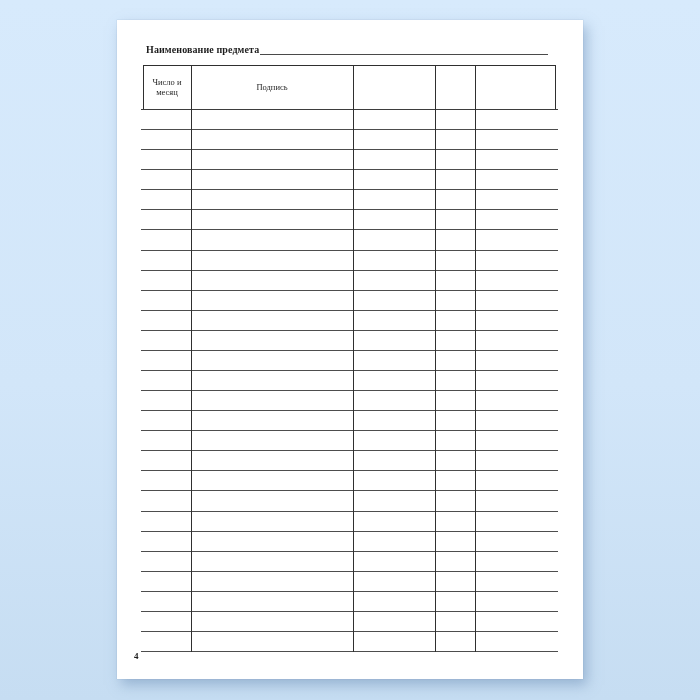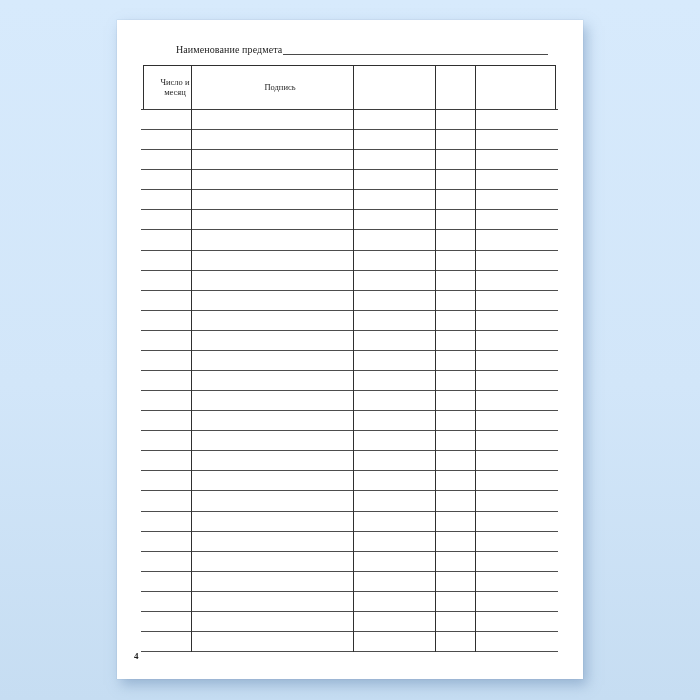--- a/index.html
+++ b/index.html
@@ -20,32 +20,31 @@
     position:absolute;left:117px;top:20px;width:466px;height:659px;
     background:var(--paper);
     box-shadow:0 0 1px rgba(120,150,185,.5), 4px 6px 12px rgba(105,140,180,.5);
   }
   
   .title-row{
     position:absolute;left:29px;top:23px;width:402px;height:13px;
     display:flex;align-items:flex-end;
   }
   .title-label{
-    font-weight:normal;font-size:10px;line-height:12px;white-space:nowrap;
+    font-weight:bold;font-size:10px;line-height:12px;white-space:nowrap;
     letter-spacing:.1px;
-    margin-left:30px;
   }
   .title-underline{
     flex:1;height:0;border-bottom:1px solid #4a4a4a;margin-bottom:1px;margin-left:1px;
   }
   
   .table{position:absolute;left:26px;top:45px;width:413px;height:587px;}
   .header-cells{
     position:absolute;left:0;top:0;width:475px;height:44px;
-    display:grid;grid-template-columns:48px 162px 82px 41px 1fr;padding-left:8px;
+    display:grid;grid-template-columns:48px 162px 82px 41px 1fr;
   }
   .hcell{
     display:flex;align-items:center;justify-content:center;
     text-align:center;font-size:8.5px;line-height:1.22;
     white-space:pre-line;padding:1px 2px;
   }
   .top-border{position:absolute;left:0;top:0;width:413px;height:1px;background:var(--frame-line);}
   .left-border{position:absolute;left:0;top:0;width:1px;height:44px;background:var(--frame-line);}
   .right-border{position:absolute;left:412px;top:0;width:1px;height:44px;background:var(--frame-line);}
   .vline{position:absolute;top:0;width:1px;height:587px;background:var(--frame-line);}

